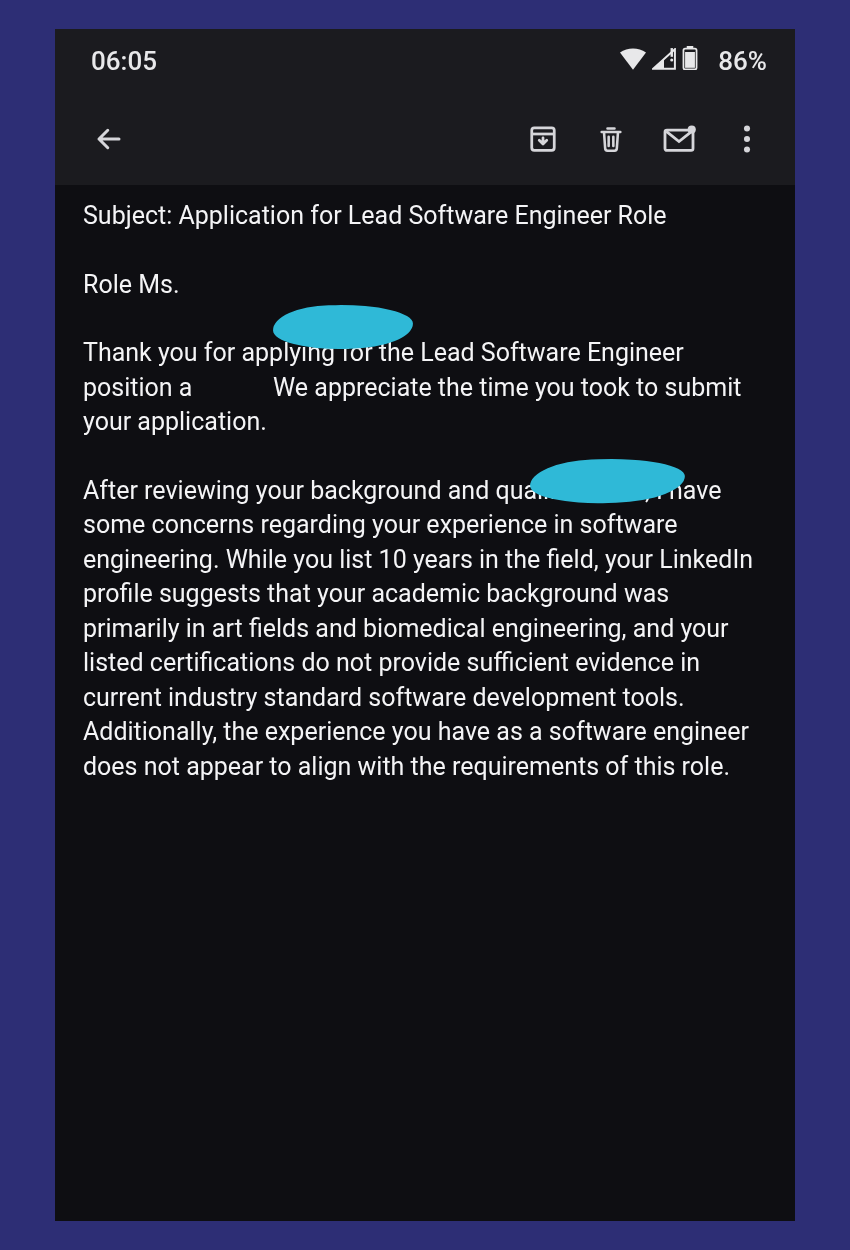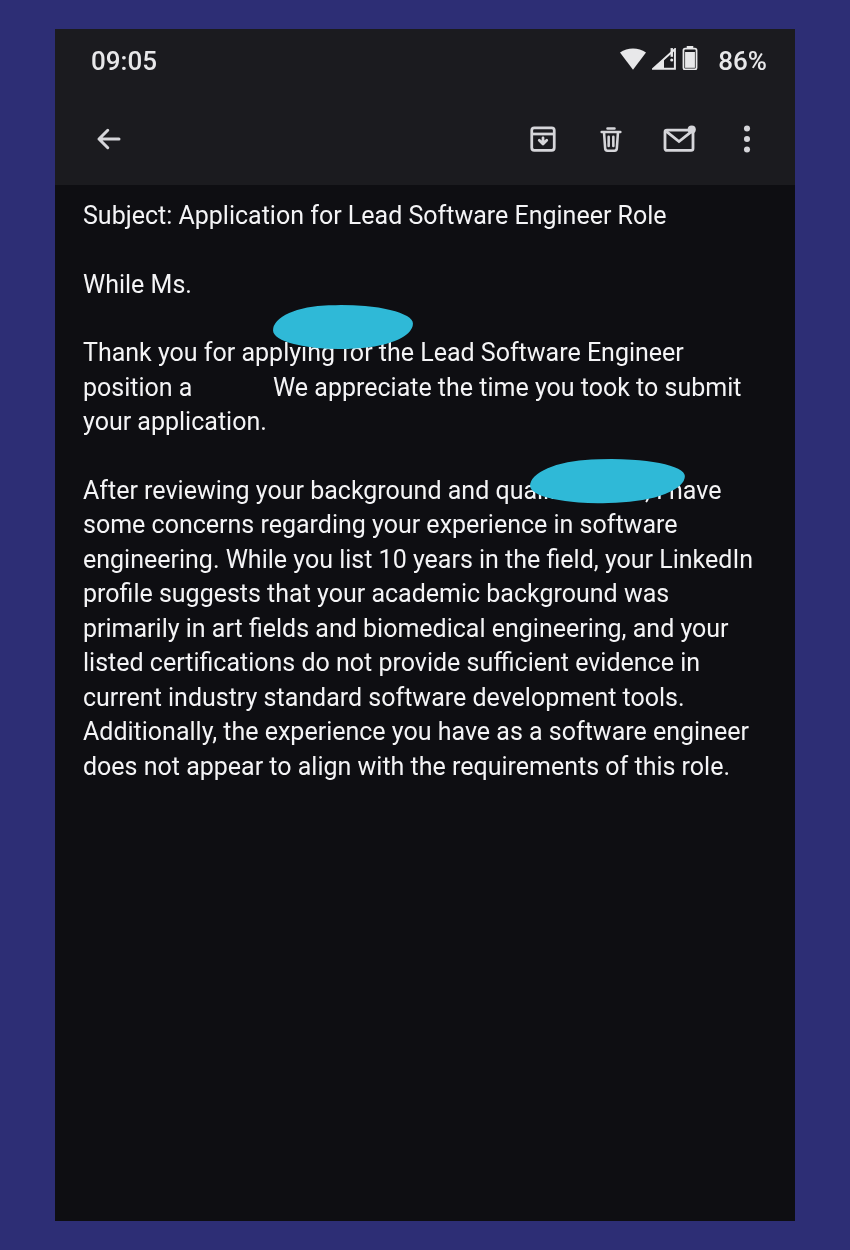--- a/index.html
+++ b/index.html
@@ -86,21 +86,21 @@
     width: 155px; height: 44px;
     transform: rotate(-2deg);
   }
 </style>
 </head>
 <body>
 
 <div class="phone">
 
   <div class="status-bar">
-    <span>09:05</span>
+    <span>06:05</span>
     <div class="status-right">
       <span>
         <svg width="26" height="22" viewBox="0 0 24 20">
             <path fill="#e8e8ea" d="M12 20 L24 4 C17 -1 7 -1 0 4 Z"></path>
           </svg>
       </span>
       <span>
         <svg width="24" height="22" viewBox="0 0 22 20">
           <path fill="none" stroke="#e8e8ea" stroke-width="1.8" d="M1 19 L21 19 L21 1 Z"></path>
           <path fill="#e8e8ea" d="M1 19 L11 19 L11 10 Z"></path>
@@ -153,21 +153,21 @@
       </svg>
     </div>
   </div>
 
   <div class="content">
     <p class="subject-line">
       <span>Subject:</span>
       <span>Application for Lead Software Engineer Role</span>
     </p>
     <p class="greeting">
-      <span>While Ms.</span>
+      <span>Role Ms.</span>
     </p>
     <p>
       <span>Thank you for applying for the Lead Software Engineer position a</span>&nbsp;&nbsp;&nbsp;&nbsp;&nbsp;&nbsp;&nbsp;&nbsp;&nbsp;&nbsp;&nbsp;&nbsp;
       <span>We appreciate the time you took to submit your application.</span>
     </p>
     <p>After reviewing your background and qualifications, I have some concerns regarding your experience in software engineering. While you list 10 years in the field, your LinkedIn profile suggests that your academic background was primarily in art fields and biomedical engineering, and your listed certifications do not provide sufficient evidence in current industry standard software development tools. Additionally, the experience you have as a software engineer does not appear to align with the requirements of this role.</p>
 
     <div class="redact r1"></div>
     <div class="r1b"></div>
     <div class="redact r2"></div>

